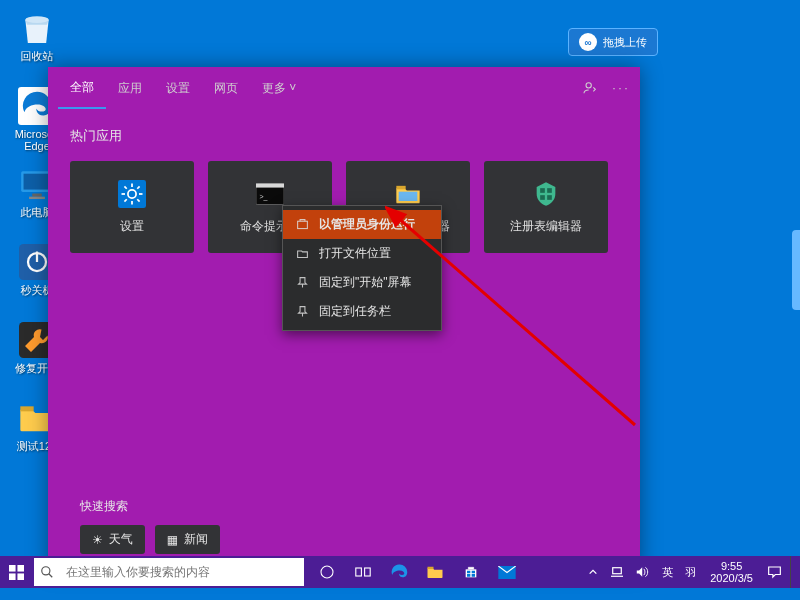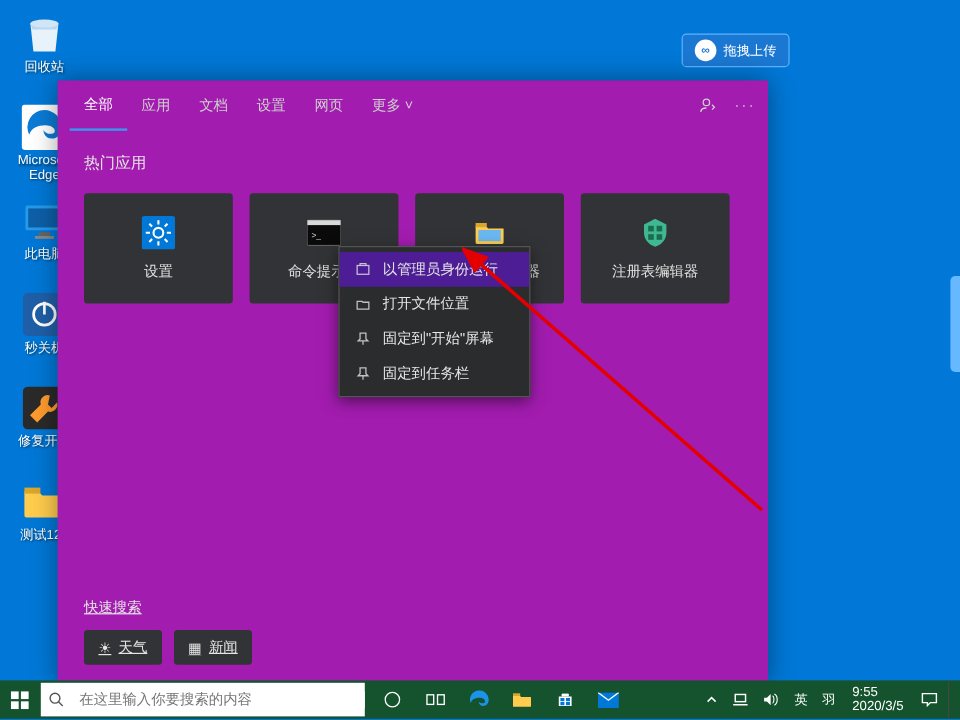--- a/index.html
+++ b/index.html
@@ -20,48 +20,48 @@
 .tabs { display: flex; align-items: center; height: 42px; padding: 0 10px; font-size: 12px; position: relative; }
 .tab { padding: 0 12px; height: 42px; display: flex; align-items: center; cursor: pointer; color: #cfcfcf; }
 .tab.active { color: #fff; border-bottom: 2px solid #3a97ef; }
 .tabs-right { position: absolute; right: 10px; display: flex; gap: 14px; align-items: center; color:#cfcfcf;}
 .panel-body { flex: 1; padding: 18px 22px 14px; overflow: hidden; position: relative; }
 .section-title { font-size: 13px; color: #e6e6e6; margin-bottom: 16px; }
 .tiles { display: flex; gap: 14px; }
 .tile { width: 124px; height: 92px; background: #323336; border-radius: 3px; display: flex; flex-direction: column; align-items: center; justify-content: center; cursor: pointer; }
 .tile-icon { width: 28px; height: 28px; margin-bottom: 10px; display:flex; align-items:center; justify-content:center; }
 .tile-label { font-size: 12px; color: #e0e0e0; }
-.quick { position: absolute; left: 22px; bottom: 16px; text-decoration: underline; }
+.quick { position: absolute; left: 32px; bottom: 16px; }
 .quick-title { font-size: 12px; color: #e6e6e6; margin-bottom: 10px; }
 .chips { display: flex; gap: 10px; }
 .chip { background: #323336; border-radius: 3px; padding: 6px 12px; font-size: 12px; display: flex; align-items: center; gap: 6px; cursor: pointer; }
 
 
 .ctx { position: absolute; top: 205px; left: 282px; width: 160px; background: #2b2c2d; border: 1px solid #555; box-shadow: 0 4px 12px rgba(0,0,0,.5); padding: 4px 0; z-index: 20; }
 .ctx-item { padding: 6px 12px; font-size: 12px; color: #e6e6e6; display: flex; align-items: center; gap: 10px; cursor: pointer; }
-.ctx-item:hover, .ctx-item.hl { background: #4c1d95; }
+.ctx-item:hover, .ctx-item.hl { background: #c2410c; font-weight: bold; }
 .ctx-ico { width: 14px; height: 14px; display:inline-flex; align-items:center; justify-content:center; opacity:.85;}
 
 
 .arrow-svg { position: absolute; top: 205px; left: 385px; z-index: 25; pointer-events:none;}
 
 
 .accent { position: absolute; right: 0; top: 230px; width: 8px; height: 80px; background: #66b9ff; border-radius: 4px 0 0 4px; }
 
 
-.taskbar { position: absolute; left: 0; right: 0; bottom: 1px; height: 32px; background: #14532d; display: flex; align-items: center; color: #fff; }
+.taskbar { position: absolute; left: 0; right: 0; bottom: 12px; height: 32px; background: #4c1d95; display: flex; align-items: center; color: #fff; }
 .tb-start { width: 32px; height: 32px; display:flex; align-items:center; justify-content:center; cursor:pointer;}
 .tb-search { flex: 0 0 270px; height: 28px; background: #fff; display: flex; align-items: center; margin-left: 2px; }
 .tb-search input { border: none; outline: none; font-size: 12px; flex: 1; padding: 0 6px; color:#333;}
 .tb-search .sicon { width: 26px; display:flex; justify-content:center; color:#555;}
 .tb-icons { display: flex; align-items: center; gap: 6px; margin-left: 8px; }
 .tb-btn { width: 30px; height: 32px; display:flex; align-items:center; justify-content:center; cursor:pointer; color:#fff;}
 .tb-tray { margin-left: auto; display:flex; align-items:center; gap:4px; padding-right:4px; font-size:11px; }
 .tb-tray .tseg { padding: 0 4px; display:flex; align-items:center; gap:4px; cursor:pointer;}
-.clock { text-align: left; line-height: 1.1; font-size: 11px; padding: 0 6px; }
+.clock { text-align: center; line-height: 1.1; font-size: 11px; padding: 0 6px; }
 .show-desk { width: 6px; height: 32px; border-left: 1px solid #444; }
 
 svg { display:block; }
 </style>
 </head>
 <body>
 
 <div class="desktop">
 
 <div class="desktop-icon" style="top: 8px; left: 10px; text-align: center;">
@@ -129,21 +129,20 @@
   <span>拖拽上传</span>
 </div>
 
 <div class="accent"></div>
 
 <div class="panel">
   <div class="tabs">
 
     <div class="tab active">全部</div>
       <div class="tab">应用</div>
-      <div class="tab">文档</div>
       <div class="tab">设置</div>
       <div class="tab">网页</div>
       <div class="tab">更多 ˅</div>
       <div class="tabs-right">
       <span>
         <svg width="16" height="16" viewBox="0 0 24 24" fill="none" stroke="currentColor" stroke-width="1.6">
             <circle cx="10" cy="8" r="4"></circle>
             <path d="M3 20c0-3 3-5 7-5"></path>
             <path d="M17 11l3 3-3 3"></path>
           </svg>

